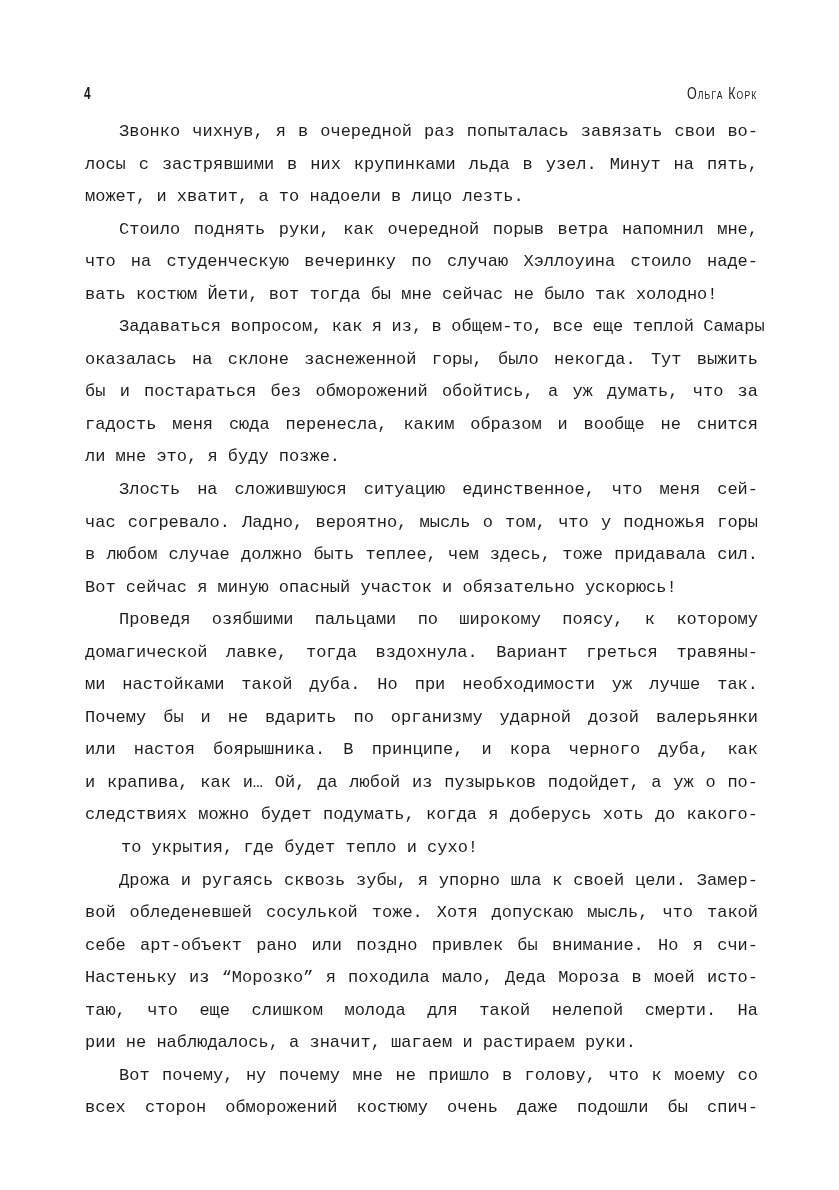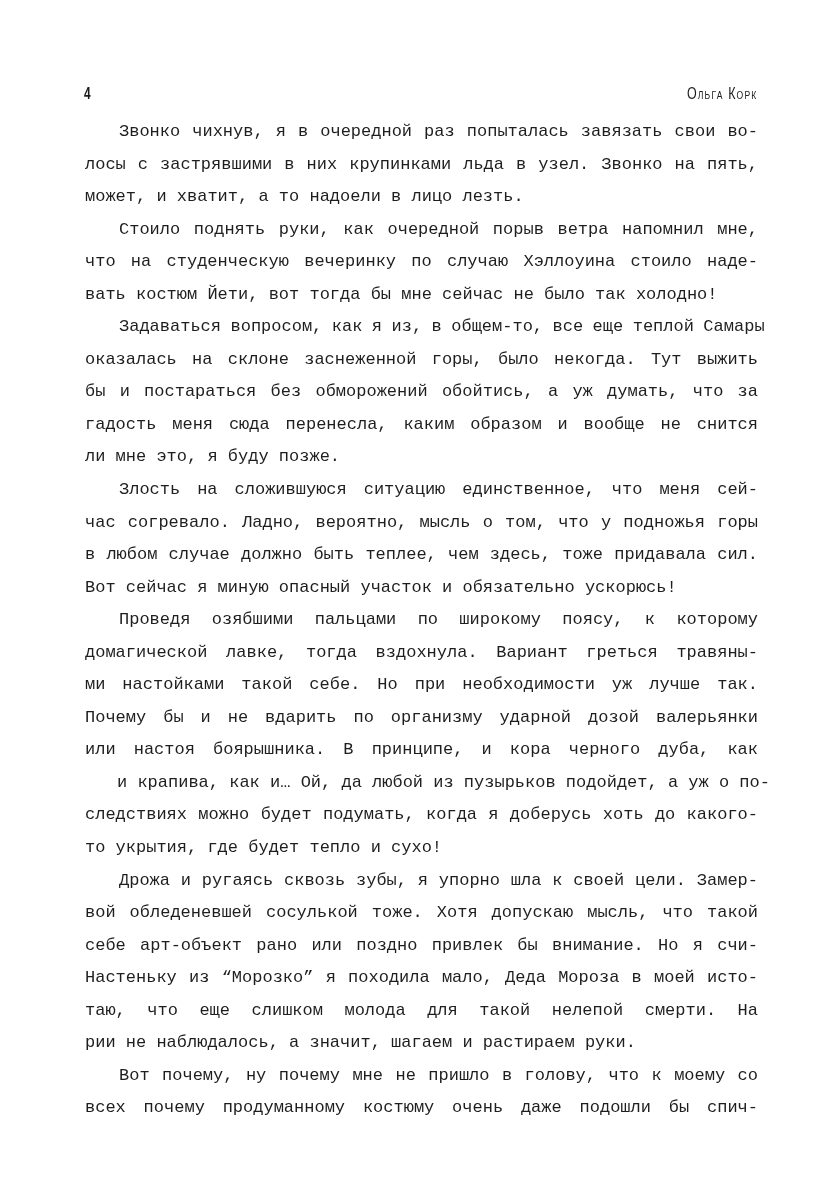--- a/index.html
+++ b/index.html
@@ -73,43 +73,43 @@
 </head>
 <body>
 
 <div class="running-head">
   <span class="page-number">4</span>
   <span class="author">Ольга Корк</span>
 </div>
 
 <div class="body-text" id="body-text">
     <span class="line indent" style="white-space: nowrap; word-spacing: 0px;">Звонко чихнув, я в очередной раз попыталась завязать свои во-</span>
-    <span class="line" style="white-space: nowrap; word-spacing: 0px;">лосы с застрявшими в них крупинками льда в узел. Звонко на пять,</span>
+    <span class="line" style="white-space: nowrap; word-spacing: 0px;">лосы с застрявшими в них крупинками льда в узел. Минут на пять,</span>
     <span class="line last" style="white-space: nowrap;">может, и хватит, а то надоели в лицо лезть.</span>
     <span class="line indent" style="white-space: nowrap; word-spacing: 0px;">Стоило поднять руки, как очередной порыв ветра напомнил мне,</span>
     <span class="line" style="white-space: nowrap; word-spacing: 0px;">что на студенческую вечеринку по случаю Хэллоуина стоило наде-</span>
     <span class="line last" style="white-space: nowrap;">вать костюм Йети, вот тогда бы мне сейчас не было так холодно!</span>
     <span class="line indent" style="white-space: nowrap; word-spacing: -0.732812px;">Задаваться вопросом, как я из, в общем-то, все еще теплой Самары</span>
     <span class="line" style="white-space: nowrap; word-spacing: 0px;">оказалась на склоне заснеженной горы, было некогда. Тут выжить</span>
     <span class="line" style="white-space: nowrap; word-spacing: 0px;">бы и постараться без обморожений обойтись, а уж думать, что за</span>
     <span class="line" style="white-space: nowrap; word-spacing: 0px;">гадость меня сюда перенесла, каким образом и вообще не снится</span>
     <span class="line last" style="white-space: nowrap;">ли мне это, я буду позже.</span>
     <span class="line indent" style="white-space: nowrap; word-spacing: 0px;">Злость на сложившуюся ситуацию единственное, что меня сей-</span>
     <span class="line" style="white-space: nowrap; word-spacing: 0px;">час согревало. Ладно, вероятно, мысль о том, что у подножья горы</span>
     <span class="line" style="white-space: nowrap; word-spacing: 0px;">в любом случае должно быть теплее, чем здесь, тоже придавала сил.</span>
     <span class="line last" style="white-space: nowrap;">Вот сейчас я миную опасный участок и обязательно ускорюсь!</span>
     <span class="line indent" style="white-space: nowrap; word-spacing: 0px;">Проведя озябшими пальцами по широкому поясу, к которому</span>
     <span class="line" style="white-space: nowrap; word-spacing: 0px;">домагической лавке, тогда вздохнула. Вариант греться травяны-</span>
-    <span class="line" style="white-space: nowrap; word-spacing: 0px;">ми настойками такой себе. Но при необходимости уж лучше так.</span>
+    <span class="line" style="white-space: nowrap; word-spacing: 0px;">ми настойками такой дуба. Но при необходимости уж лучше так.</span>
     <span class="line" style="white-space: nowrap; word-spacing: 0px;">Почему бы и не вдарить по организму ударной дозой валерьянки</span>
     <span class="line" style="white-space: nowrap; word-spacing: 0px;">или настоя боярышника. В принципе, и кора черного дуба, как</span>
-    <span class="line" style="white-space: nowrap; word-spacing: 0px; margin-left: 32px;">и крапива, как и… Ой, да любой из пузырьков подойдет, а уж о по-</span>
+    <span class="line" style="white-space: nowrap; word-spacing: 0px;">и крапива, как и… Ой, да любой из пузырьков подойдет, а уж о по-</span>
     <span class="line" style="white-space: nowrap; word-spacing: 0px;">следствиях можно будет подумать, когда я доберусь хоть до какого-</span>
-    <span class="line last" style="white-space: nowrap;">то укрытия, где будет тепло и сухо!</span>
+    <span class="line last" style="white-space: nowrap; margin-left: 36px;">то укрытия, где будет тепло и сухо!</span>
     <span class="line indent" style="white-space: nowrap; word-spacing: 0px;">Дрожа и ругаясь сквозь зубы, я упорно шла к своей цели. Замер-</span>
     <span class="line" style="white-space: nowrap; word-spacing: 0px;">вой обледеневшей сосулькой тоже. Хотя допускаю мысль, что такой</span>
     <span class="line" style="white-space: nowrap; word-spacing: 0px;">себе арт-объект рано или поздно привлек бы внимание. Но я счи-</span>
     <span class="line" style="white-space: nowrap; word-spacing: 0px;">Настеньку из “Морозко” я походила мало, Деда Мороза в моей исто-</span>
     <span class="line" style="white-space: nowrap; word-spacing: 0px;">таю, что еще слишком молода для такой нелепой смерти. На</span>
     <span class="line last" style="white-space: nowrap;">рии не наблюдалось, а значит, шагаем и растираем руки.</span>
     <span class="line indent" style="white-space: nowrap; word-spacing: 0px;">Вот почему, ну почему мне не пришло в голову, что к моему со</span>
-    <span class="line" style="white-space: nowrap; word-spacing: 0px;">всех почему продуманному костюму очень даже подошли бы спич-</span>
+    <span class="line" style="white-space: nowrap; word-spacing: 0px;">всех сторон обморожений костюму очень даже подошли бы спич-</span>
   </div>
 
 </body></html>

